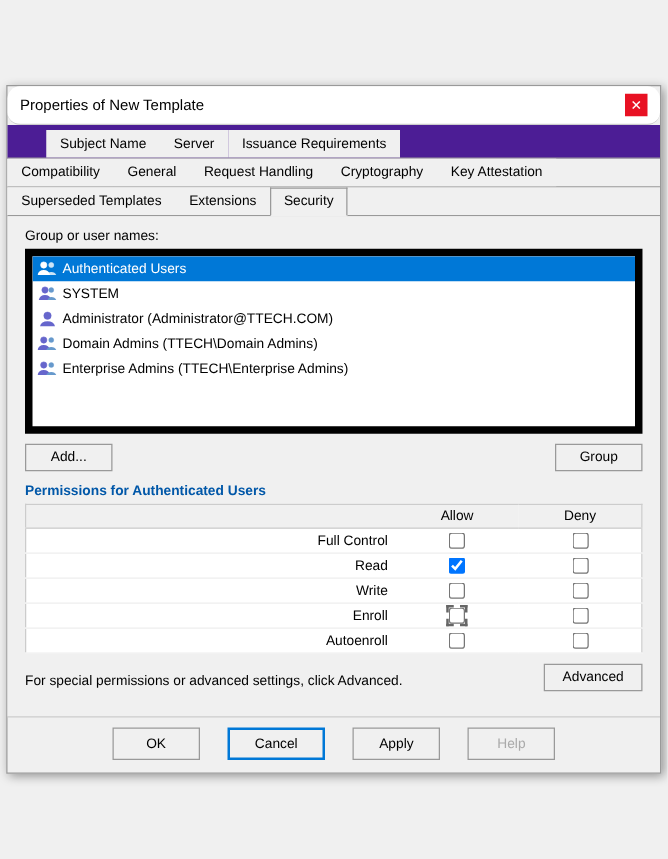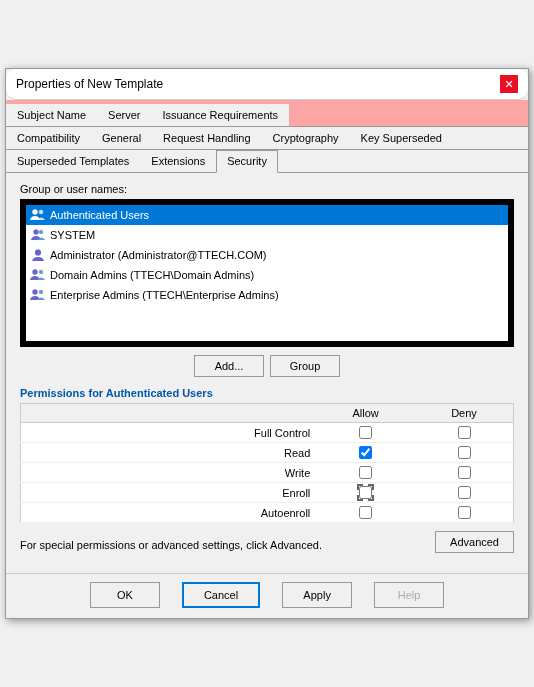--- a/index.html
+++ b/index.html
@@ -39,23 +39,24 @@
       border: none;
       cursor: pointer;
       color: white;
       font-size: 11px;
       display: flex;
       align-items: center;
       justify-content: center;
     }
     .tabs-row {
       display: flex;
-      background: #fca5a5;
+      background: #4c1d95;
       border-bottom: 1px solid #999;
       padding-top: 4px;
+      padding-left: 31px;
     }
     .tabs-row-2 {
       display: flex;
       background: #f0f0f0;
       border-bottom: 1px solid #999;
     }
     .tab {
       padding: 4px 10px;
       font-size: 11px;
       cursor: pointer;
@@ -98,21 +99,21 @@
       color: #fff;
     }
     .user-item .user-icon {
       width: 16px;
       height: 16px;
       margin-right: 4px;
       flex-shrink: 0;
     }
     .btn-row {
       display: flex;
-      justify-content: center;
+      justify-content: space-between;
       gap: 6px;
       margin-bottom: 10px;
     }
     .btn {
       padding: 4px 14px;
       font-size: 11px;
       background: #f0f0f0;
       border: 1px solid #999;
       cursor: pointer;
       min-width: 70px;
@@ -213,21 +214,21 @@
     <div class="tab">Subject Name</div>
     <div class="tab">Server</div>
     <div class="tab">Issuance Requirements</div>
   </div>
 
   <div class="tabs-row-2">
     <div class="tab">Compatibility</div>
     <div class="tab">General</div>
     <div class="tab">Request Handling</div>
     <div class="tab">Cryptography</div>
-    <div class="tab">Key Superseded</div>
+    <div class="tab">Key Attestation</div>
   </div>
   <div class="tabs-row-2">
     <div class="tab">Superseded Templates</div>
     <div class="tab">Extensions</div>
     <div class="tab active">Security</div>
   </div>
 
   <div class="content">
     <div class="group-label">Group or user names:</div>
 

